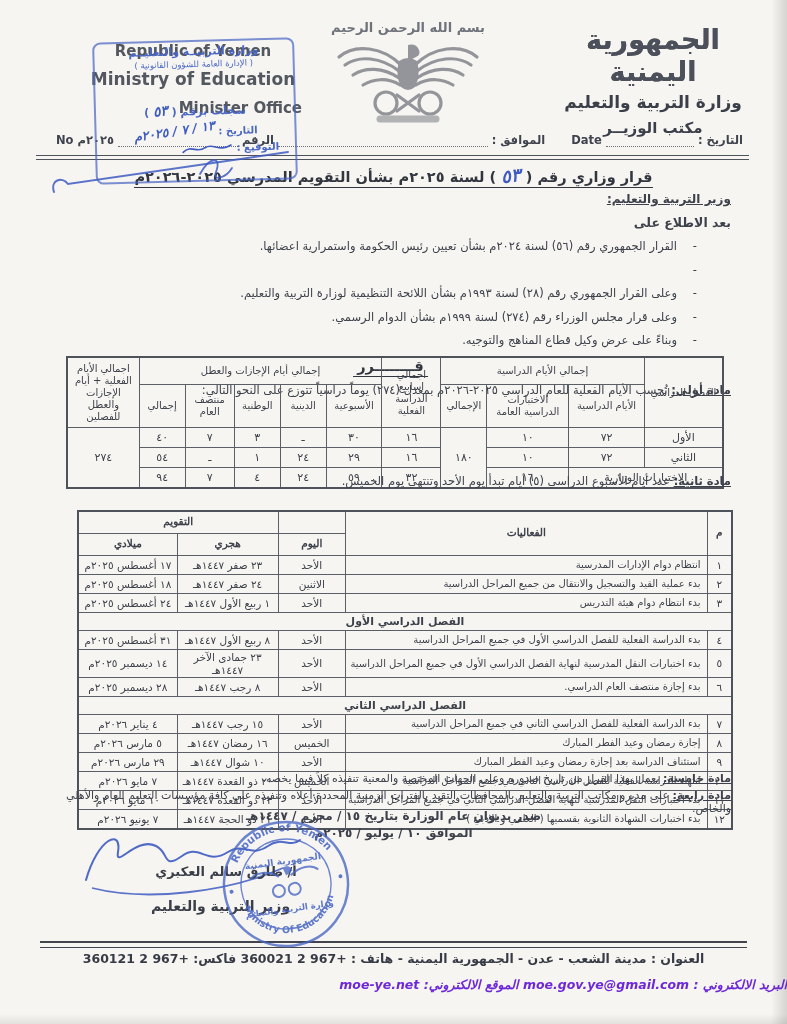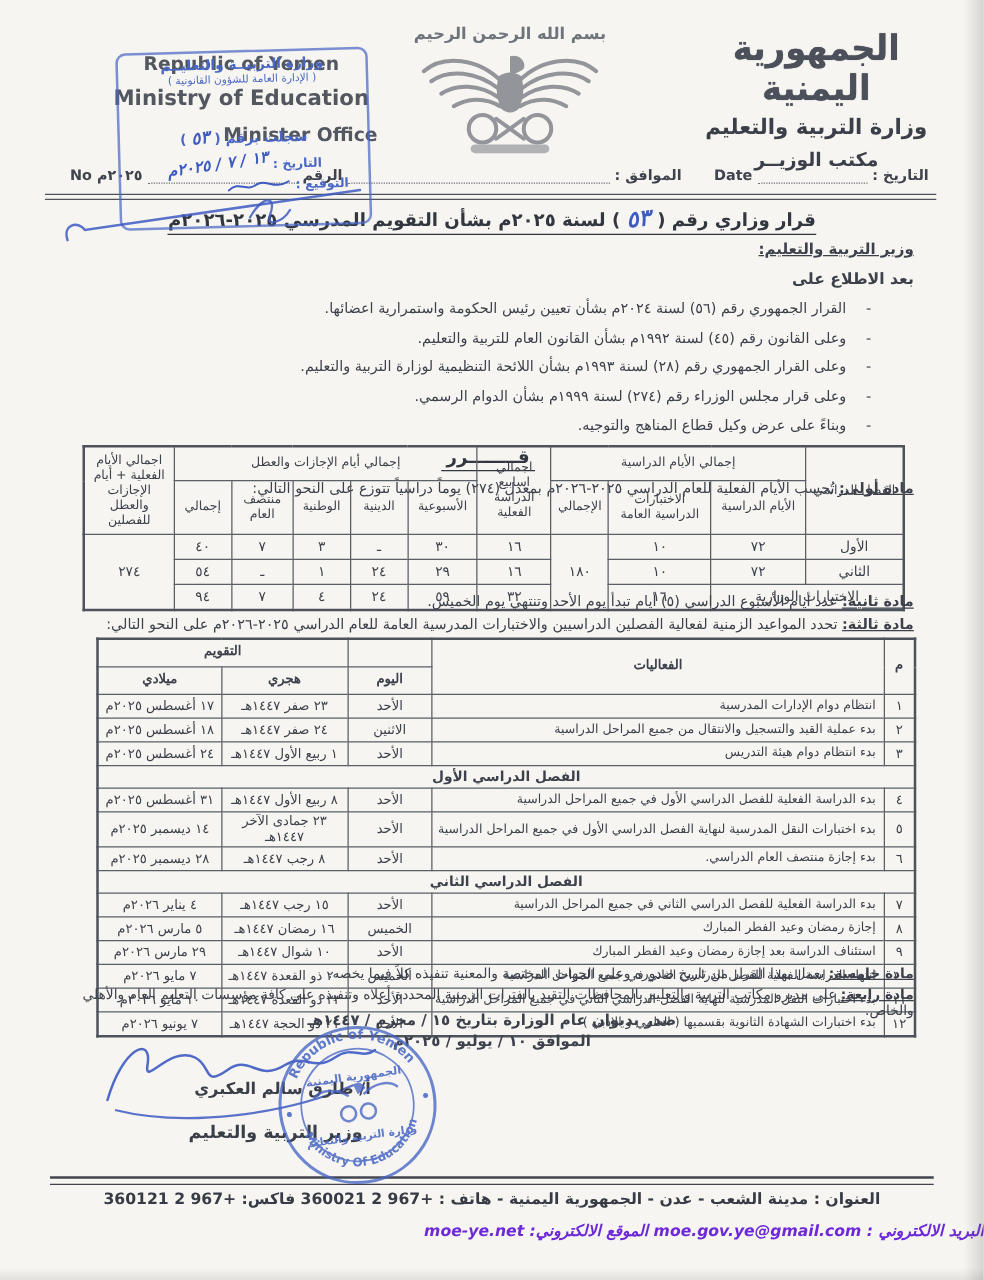--- a/index.html
+++ b/index.html
@@ -181,21 +181,20 @@
 
   <div class="preamble">
     <div class="minister">وزير التربية والتعليم:</div>
     <div class="after">بعد الاطلاع على</div>
     <div class="bullet">
         <span class="dash">-</span>
         <span>القرار الجمهوري رقم (٥٦) لسنة ٢٠٢٤م بشأن تعيين رئيس الحكومة واستمرارية اعضائها.</span>
       </div>
     <div class="bullet">
         <span class="dash">-</span>
-        <span>وعلى القانون رقم (٤٥) لسنة ١٩٩٢م بشأن القانون العام للتربية والتعليم.</span>
       </div>
     <div class="bullet">
         <span class="dash">-</span>
         <span>وعلى القرار الجمهوري رقم (٢٨) لسنة ١٩٩٣م بشأن اللائحة التنظيمية لوزارة التربية والتعليم.</span>
       </div>
     <div class="bullet">
         <span class="dash">-</span>
         <span>وعلى قرار مجلس الوزراء رقم (٢٧٤) لسنة ١٩٩٩م بشأن الدوام الرسمي.</span>
       </div>
     <div class="bullet">
@@ -264,24 +263,20 @@
         <td>٩٤</td>
       </tr>
     </tbody>
       </table>
   </div>
 
   <div class="art23">
     <div class="article">
       <span class="lbl">مادة ثانية:</span>
       <span>عدد أيام الأسبوع الدراسي (٥) أيام تبدأ يوم الأحد وتنتهي يوم الخميس.</span>
-    </div>
-    <div class="article">
-      <span class="lbl">مادة ثالثة:</span>
-      <span>تحدد المواعيد الزمنية لفعالية الفصلين الدراسيين والاختبارات المدرسية العامة للعام الدراسي ٢٠٢٥-٢٠٢٦م على النحو التالي:</span>
     </div>
   </div>
 
   <div class="t2">
     <table>
       <tbody>
           <tr class="hr">
         <td rowspan="2" style="width:4%">م</td>
         <td rowspan="2" style="width:51.5%">الفعاليات</td>
         <td style="width:11%"></td>

